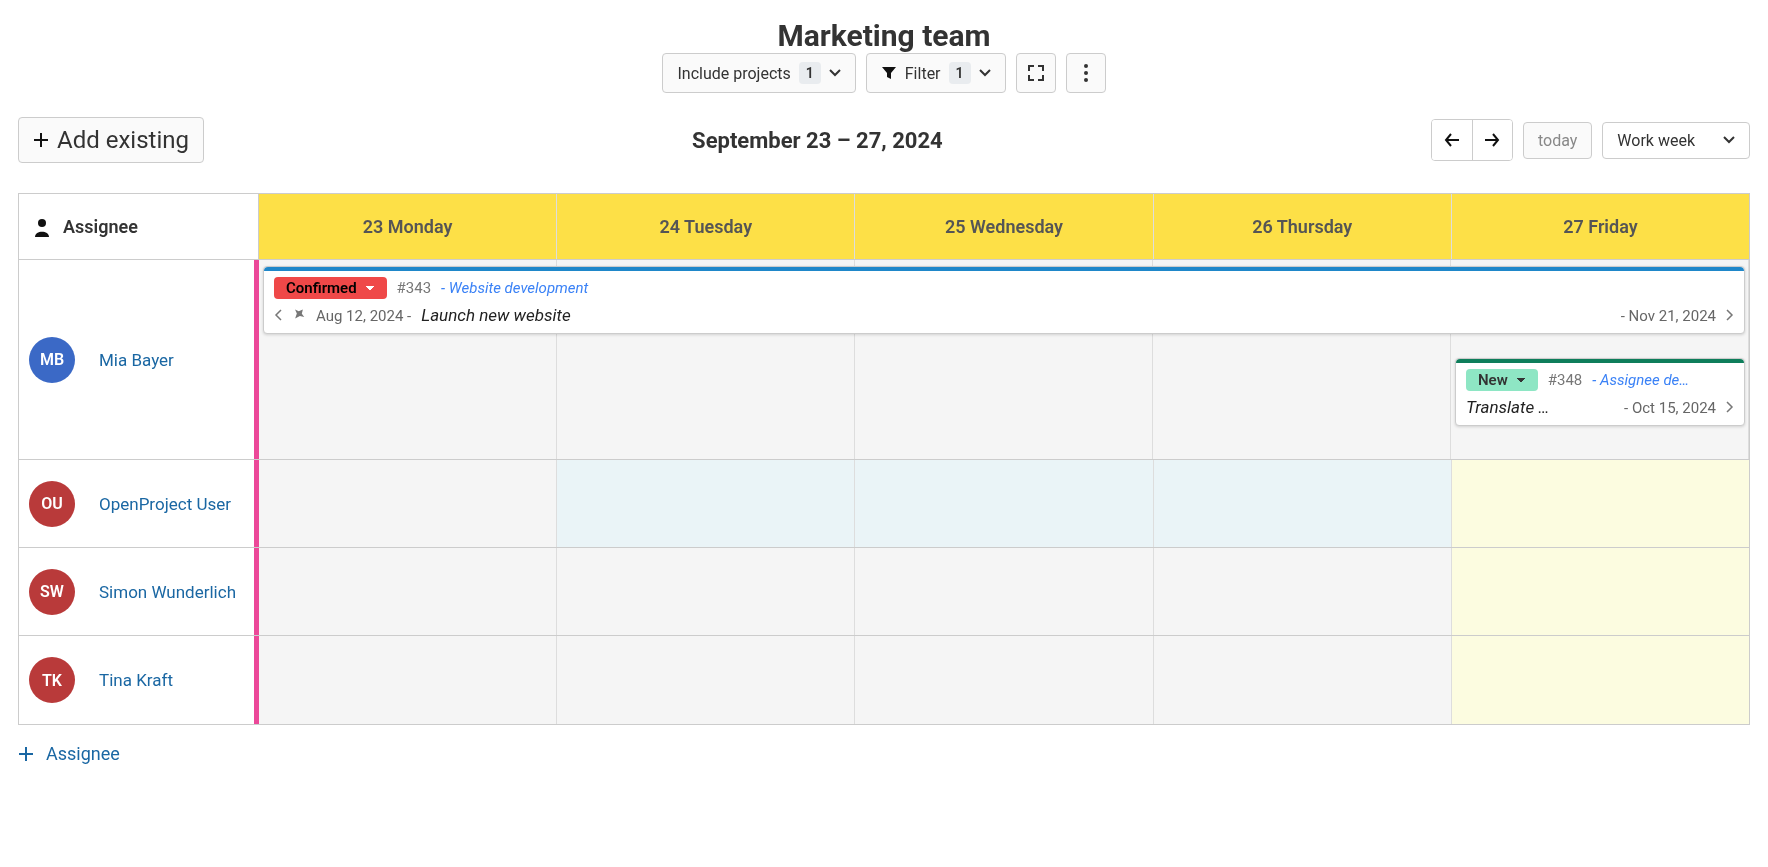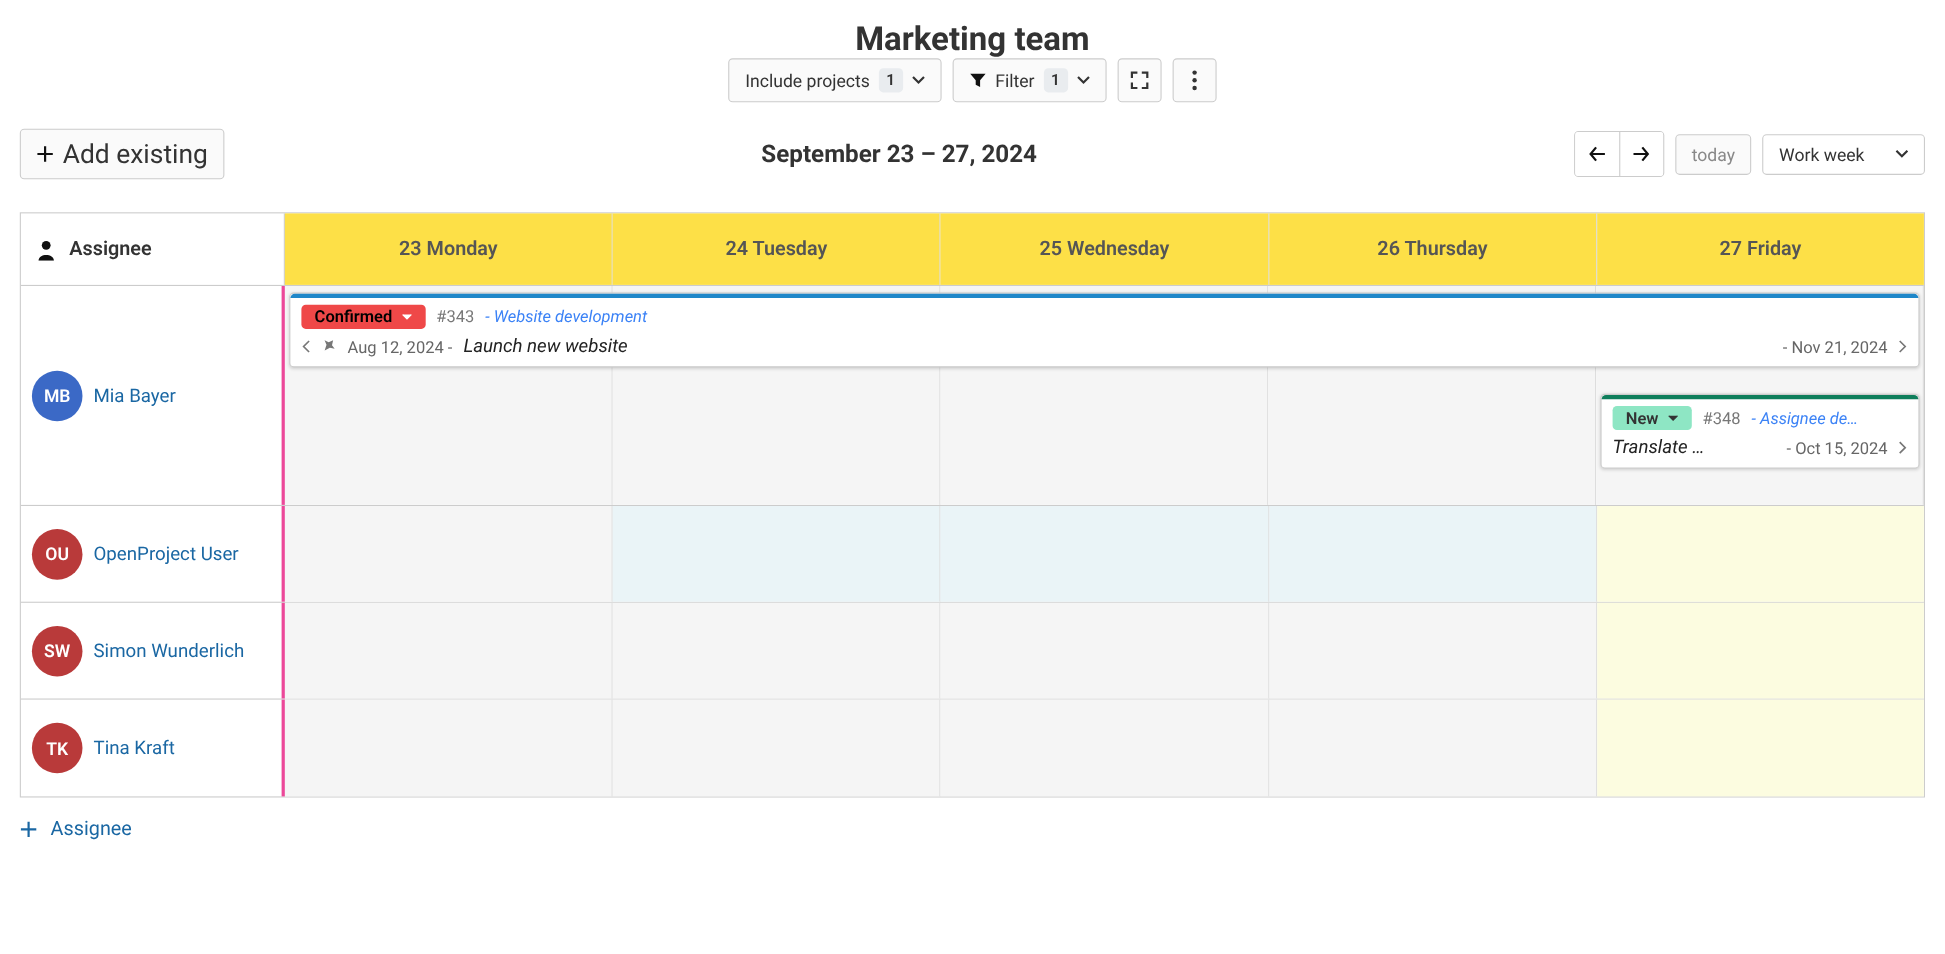--- a/index.html
+++ b/index.html
@@ -23,21 +23,21 @@
   .view-select { display:inline-flex; align-items:center; gap:28px; padding:8px 14px; border:1px solid #ccc; border-radius:4px; font-size:16px; cursor:pointer; }
 
   .planner { margin-top:30px; border:1px solid #ccc; }
   .phead { display:flex; border-bottom:1px solid #ccc; }
   .phead .assignee-col { width:240px; border-right:1px solid #ccc; display:flex; align-items:center; gap:12px; padding:22px 14px; font-size:18px; font-weight:600; }
   .phead .day-col { flex:1; border-right:1px solid #ddd; text-align:center; padding:22px 4px; font-size:18px; font-weight:600; background:#fde047; color:#555; }
   .phead .day-col:last-child { border-right:none; background:#fde047; }
 
   .prow { display:flex; border-bottom:1px solid #ccc; min-height:88px; position:relative; }
   .prow.tall { min-height:200px; }
-  .prow .assignee-col { width:240px; border-right:3px solid #ec4899; display:flex; align-items:center; gap:10px; padding:12px 10px; }
+  .prow .assignee-col { width:240px; border-right:5px solid #ec4899; display:flex; align-items:center; gap:24px; padding:12px 10px; }
   .prow .grid { flex:1; display:flex; position:relative; }
   .prow .day { flex:1; border-right:1px solid #ddd; background:#f5f5f5; }
   .prow .day:last-child { border-right:none; background:#fcfce0; }
   .prow .day.lightblue { background:#eaf4f7; }
 
   .avatar { width:46px; height:46px; border-radius:50%; display:flex; align-items:center; justify-content:center; color:#fff; font-weight:600; font-size:16px; flex:0 0 46px;}
   .avatar.blue { background:#3b69c6; }
   .avatar.red { background:#b93a3a; }
   .name-link { color:#1a67a3; font-size:17px; }
 

